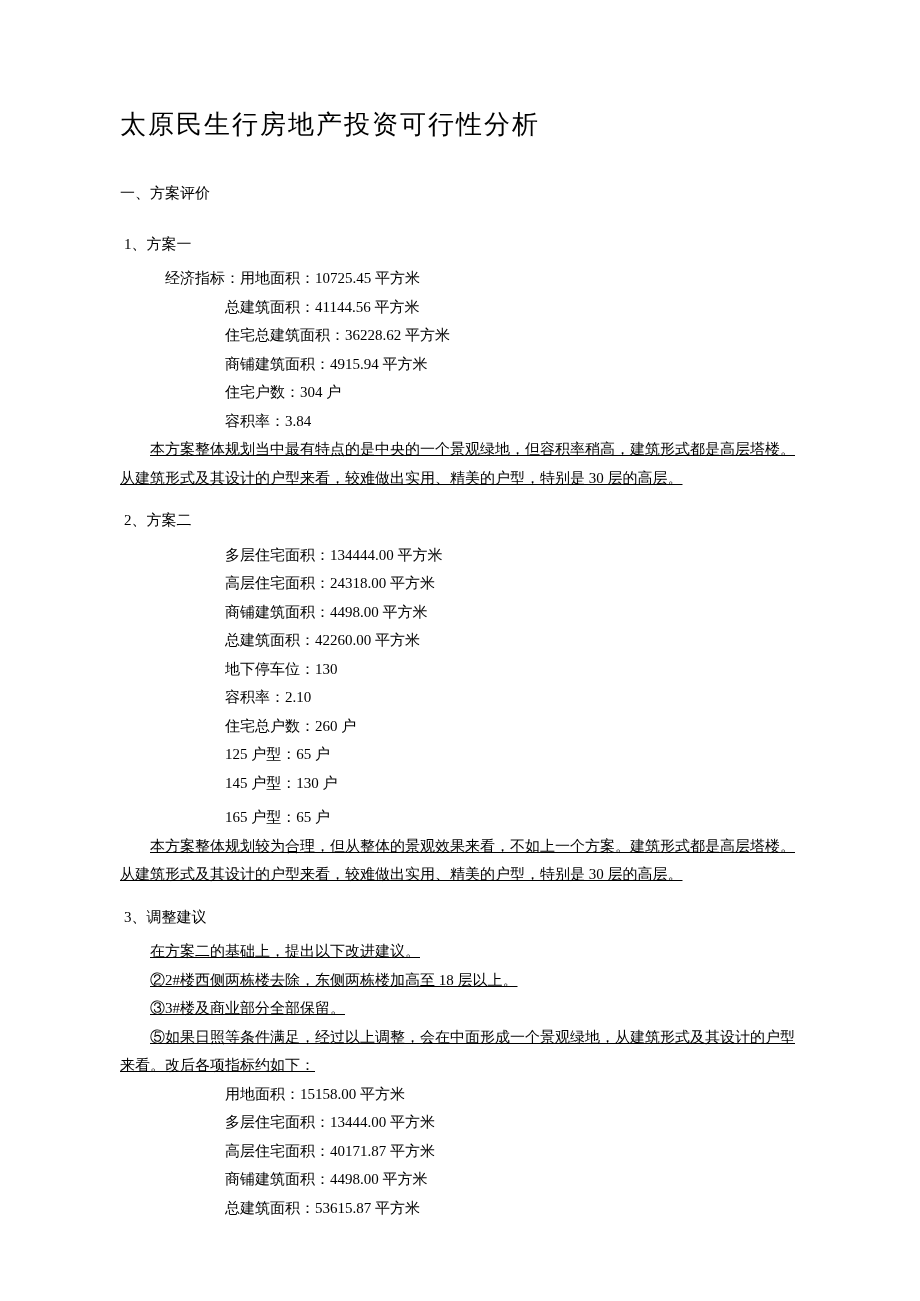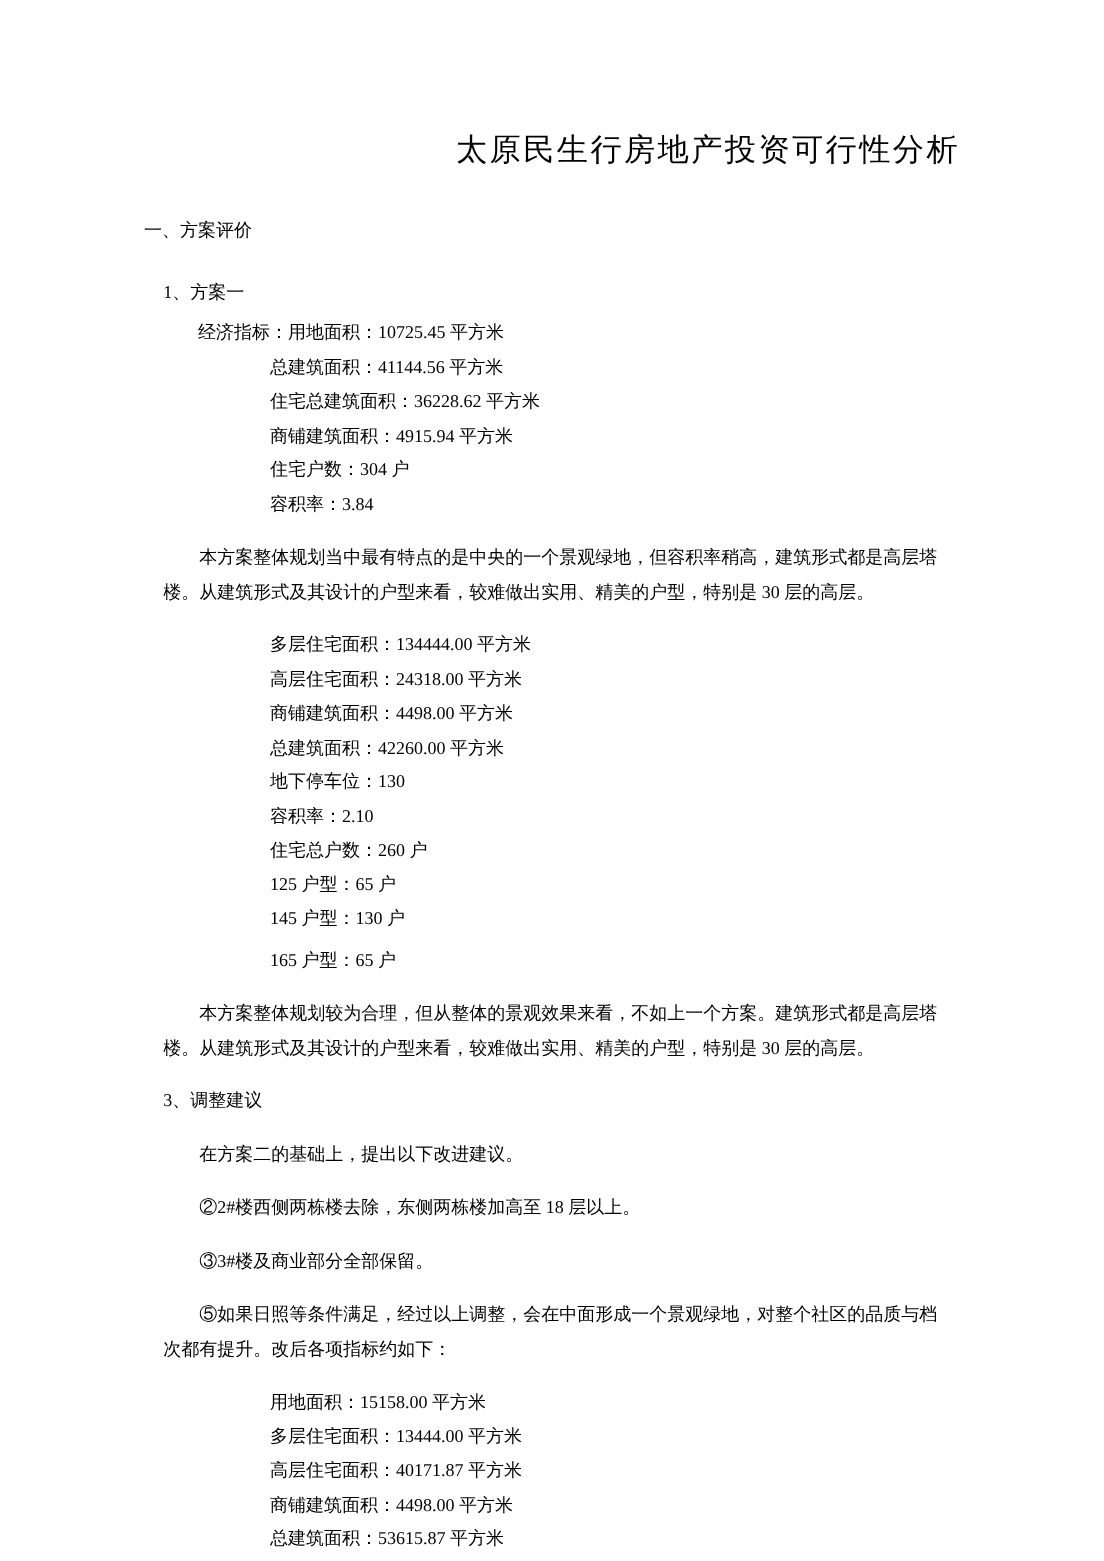--- a/index.html
+++ b/index.html
@@ -5,41 +5,42 @@
     body {
       font-family: "SimSun", "宋体", serif;
       background: #ffffff;
       margin: 0;
       padding: 100px 120px;
       color: #000;
       font-size: 15px;
       line-height: 1.9;
     }
     .title {
-      text-align: right;
+      text-align: left;
       font-size: 26px;
       font-weight: normal;
       margin-bottom: 30px;
       letter-spacing: 2px;
     }
     .h1 {
       margin: 22px 0;
     }
     .h2 {
-      margin: 6px 16px;
+      margin: 6px 4px;
     }
     .indent-1 {
       margin-left: 3em;
     }
     .indent-2 {
       margin-left: 7em;
     }
     .para {
       text-indent: 2em;
-      margin: 16px;
+      margin: 0;
+      text-decoration: underline;
     }
     .block {
       margin-bottom: 14px;
     }
     .spacer {
       height: 6px;
     }
   </style>
 </head>
 <body>
@@ -53,38 +54,39 @@
   <div class="indent-1">经济指标：用地面积：10725.45 平方米</div>
   <div class="indent-2">总建筑面积：41144.56 平方米</div>
   <div class="indent-2">住宅总建筑面积：36228.62 平方米</div>
   <div class="indent-2">商铺建筑面积：4915.94 平方米</div>
   <div class="indent-2">住宅户数：304 户</div>
   <div class="indent-2">容积率：3.84</div>
   <p class="para">本方案整体规划当中最有特点的是中央的一个景观绿地，但容积率稍高，建筑形式都是高层塔楼。从建筑形式及其设计的户型来看，较难做出实用、精美的户型，特别是 30 层的高层。</p>
 </div>
 
 <div class="block">
+  <div class="h2">2、方案二</div>
   <div class="indent-2">多层住宅面积：134444.00 平方米</div>
   <div class="indent-2">高层住宅面积：24318.00 平方米</div>
   <div class="indent-2">商铺建筑面积：4498.00 平方米</div>
   <div class="indent-2">总建筑面积：42260.00 平方米</div>
   <div class="indent-2">地下停车位：130</div>
   <div class="indent-2">容积率：2.10</div>
   <div class="indent-2">住宅总户数：260 户</div>
   <div class="indent-2">125 户型：65 户</div>
   <div class="indent-2">145 户型：130 户</div>
   <div class="spacer"></div>
   <div class="indent-2">165 户型：65 户</div>
   <p class="para">本方案整体规划较为合理，但从整体的景观效果来看，不如上一个方案。建筑形式都是高层塔楼。从建筑形式及其设计的户型来看，较难做出实用、精美的户型，特别是 30 层的高层。</p>
 </div>
 
 <div class="block">
   <div class="h2">3、调整建议</div>
   <p class="para">在方案二的基础上，提出以下改进建议。</p>
   <p class="para">②2#楼西侧两栋楼去除，东侧两栋楼加高至 18 层以上。</p>
   <p class="para">③3#楼及商业部分全部保留。</p>
-  <p class="para">⑤如果日照等条件满足，经过以上调整，会在中面形成一个景观绿地，对整个社区的品质与档次都有提升。改后各项指标约如下：</p>
+  <p class="para">⑤如果日照等条件满足，经过以上调整，会在中面形成一个景观绿地，从建筑形式及其设计的户型来看。改后各项指标约如下：</p>
   <div class="indent-2">用地面积：15158.00 平方米</div>
   <div class="indent-2">多层住宅面积：13444.00 平方米</div>
   <div class="indent-2">高层住宅面积：40171.87 平方米</div>
   <div class="indent-2">商铺建筑面积：4498.00 平方米</div>
   <div class="indent-2">总建筑面积：53615.87 平方米</div>
 </div>
 
 </body></html>

